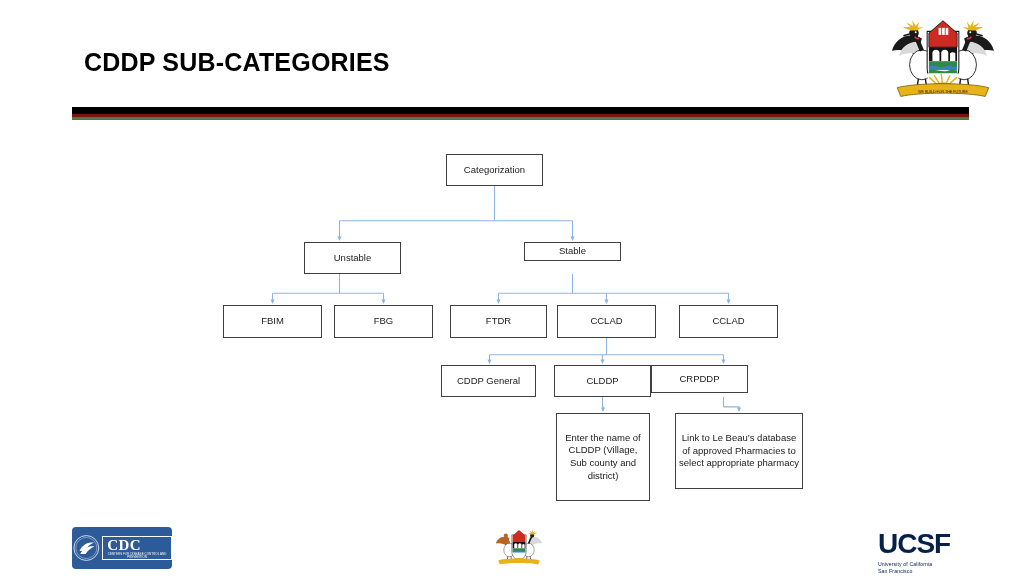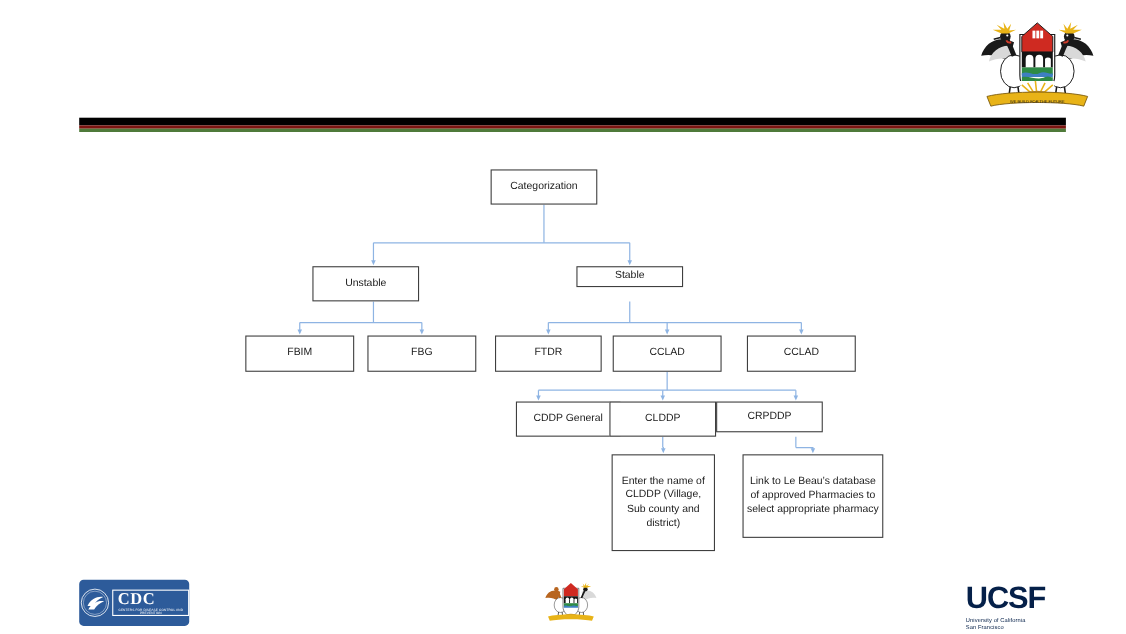--- a/index.html
+++ b/index.html
@@ -114,20 +114,21 @@
   
   .coa { position: absolute; }
   #coa-top { left: 889px; top: 12px; width: 108px; height: 88px; }
   #coa-bottom { left: 495px; top: 524px; width: 48px; height: 44px; }
 </style>
 </head>
 <body>
 
 <div id="slide">
 
+  <div id="title">CDDP SUB-CATEGORIES</div>
 
   <div id="divider">
     <div class="stripe s-black" style="background: rgb(0, 0, 0);"></div>
     <div class="stripe s-red" style="background: rgb(123, 20, 16);"></div>
     <div class="stripe s-green" style="background: rgb(79, 122, 58);"></div>
   </div>
 
   <div id="chart">
     <svg id="connectors" viewBox="0 0 1024 576">
       <defs>
@@ -157,42 +158,42 @@
           <path d="M602.5 397 L602.5 406.92"></path>
           <path d="M602.5 406.92 L603 406.92 L603 410" marker-end="url(#ah)"></path>
           <path d="M723.5 397 L723.5 406.92"></path>
           <path d="M723.5 406.92 L739 406.92 L739 410" marker-end="url(#ah)"></path>
         </g>
     </svg>
     <div id="node-layer">
         <div class="node" style="left: 446px; top: 154px; width: 97px; height: 32px; border-color: rgb(63, 63, 63);">
           <span>Categorization</span>
         </div>
-        <div class="node" style="left: 284px; top: 242px; width: 97px; height: 32px; border-color: rgb(63, 63, 63);">
+        <div class="node" style="left: 304px; top: 242px; width: 97px; height: 32px; border-color: rgb(63, 63, 63);">
           <span>Unstable</span>
         </div>
         <div class="node" style="left: 524px; top: 242px; width: 97px; height: 19px; border-color: rgb(63, 63, 63);">
           <span>Stable</span>
         </div>
         <div class="node" style="left: 223px; top: 305px; width: 99px; height: 33px; border-color: rgb(63, 63, 63);">
           <span>FBIM</span>
         </div>
         <div class="node" style="left: 334px; top: 305px; width: 99px; height: 33px; border-color: rgb(63, 63, 63);">
           <span>FBG</span>
         </div>
         <div class="node" style="left: 450px; top: 305px; width: 97px; height: 33px; border-color: rgb(63, 63, 63);">
           <span>FTDR</span>
         </div>
         <div class="node" style="left: 557px; top: 305px; width: 99px; height: 33px; border-color: rgb(63, 63, 63);">
           <span>CCLAD</span>
         </div>
         <div class="node" style="left: 679px; top: 305px; width: 99px; height: 33px; border-color: rgb(63, 63, 63);">
           <span>CCLAD</span>
         </div>
-        <div class="node" style="left: 441px; top: 365px; width: 95px; height: 32px; border-color: rgb(63, 63, 63); margin-left: 28px;">
+        <div class="node" style="left: 441px; top: 365px; width: 95px; height: 32px; border-color: rgb(63, 63, 63);">
           <span>CDDP General</span>
         </div>
         <div class="node" style="left: 554px; top: 365px; width: 97px; height: 32px; border-color: rgb(63, 63, 63);">
           <span>CLDDP</span>
         </div>
         <div class="node" style="left: 651px; top: 365px; width: 97px; height: 28px; border-color: rgb(63, 63, 63); justify-content: center;">
           <span>CRPDDP</span>
         </div>
         <div class="node multiline" style="left: 556px; top: 413px; width: 94px; height: 88px; border-color: rgb(63, 63, 63);">
           <span>Enter the name of CLDDP (Village, Sub county and district)</span>

